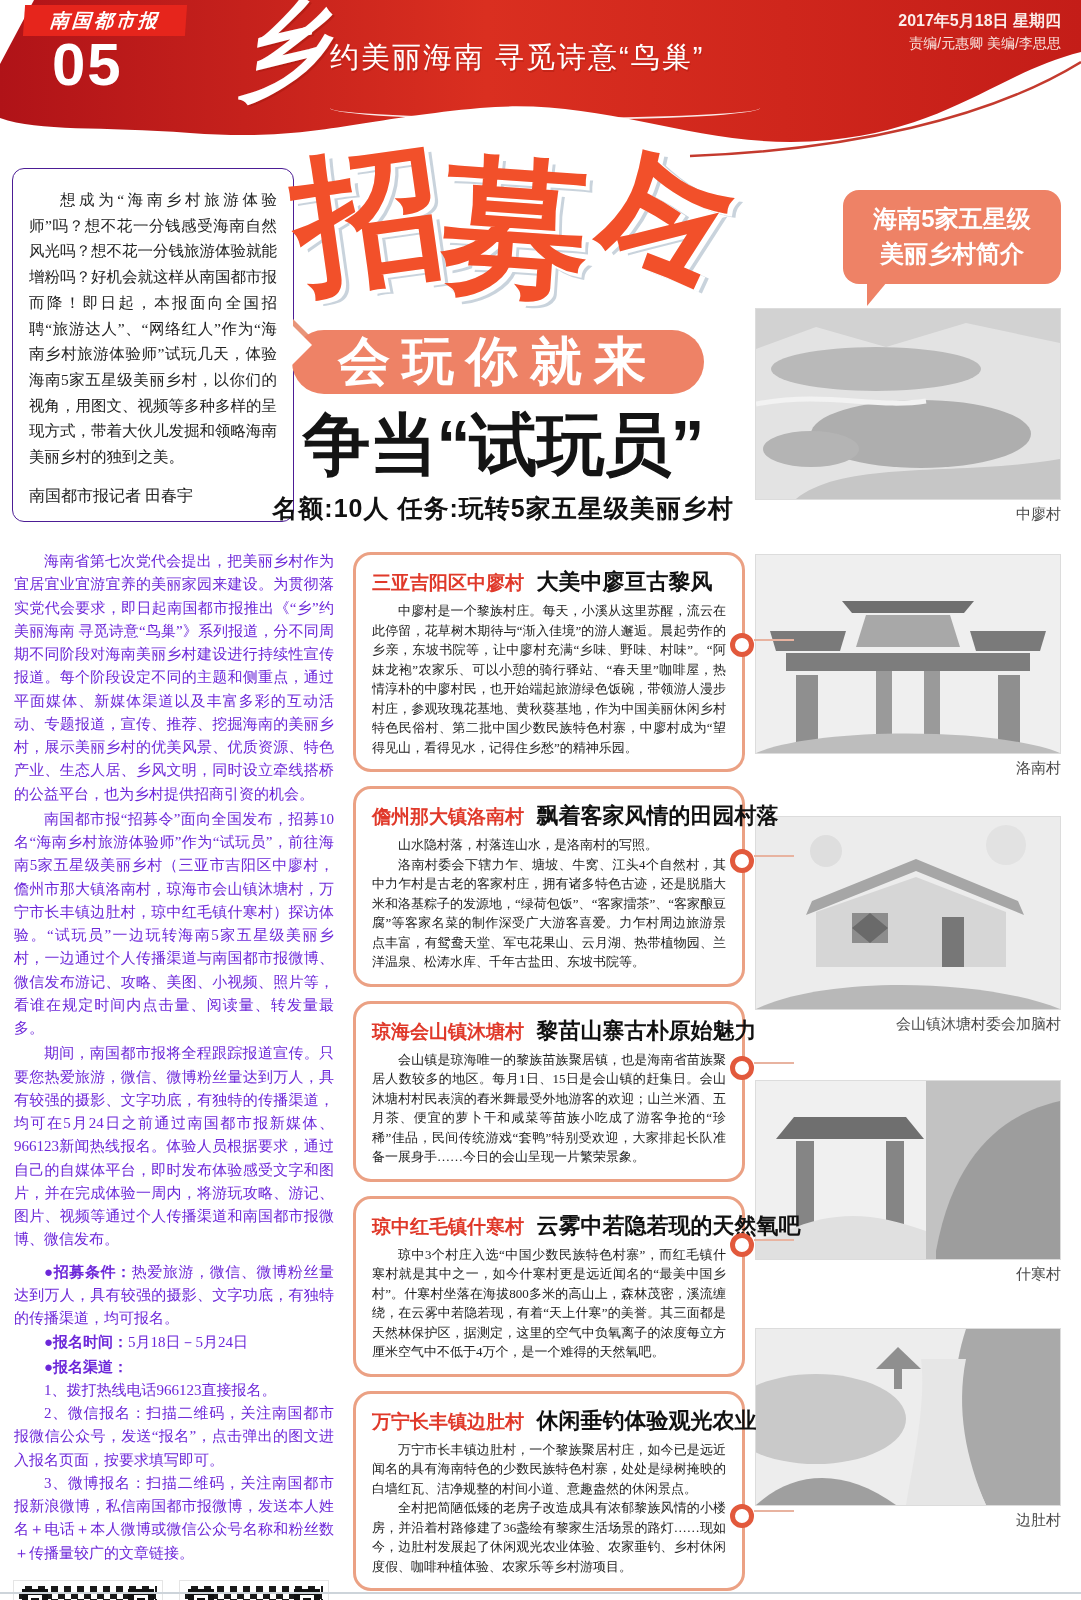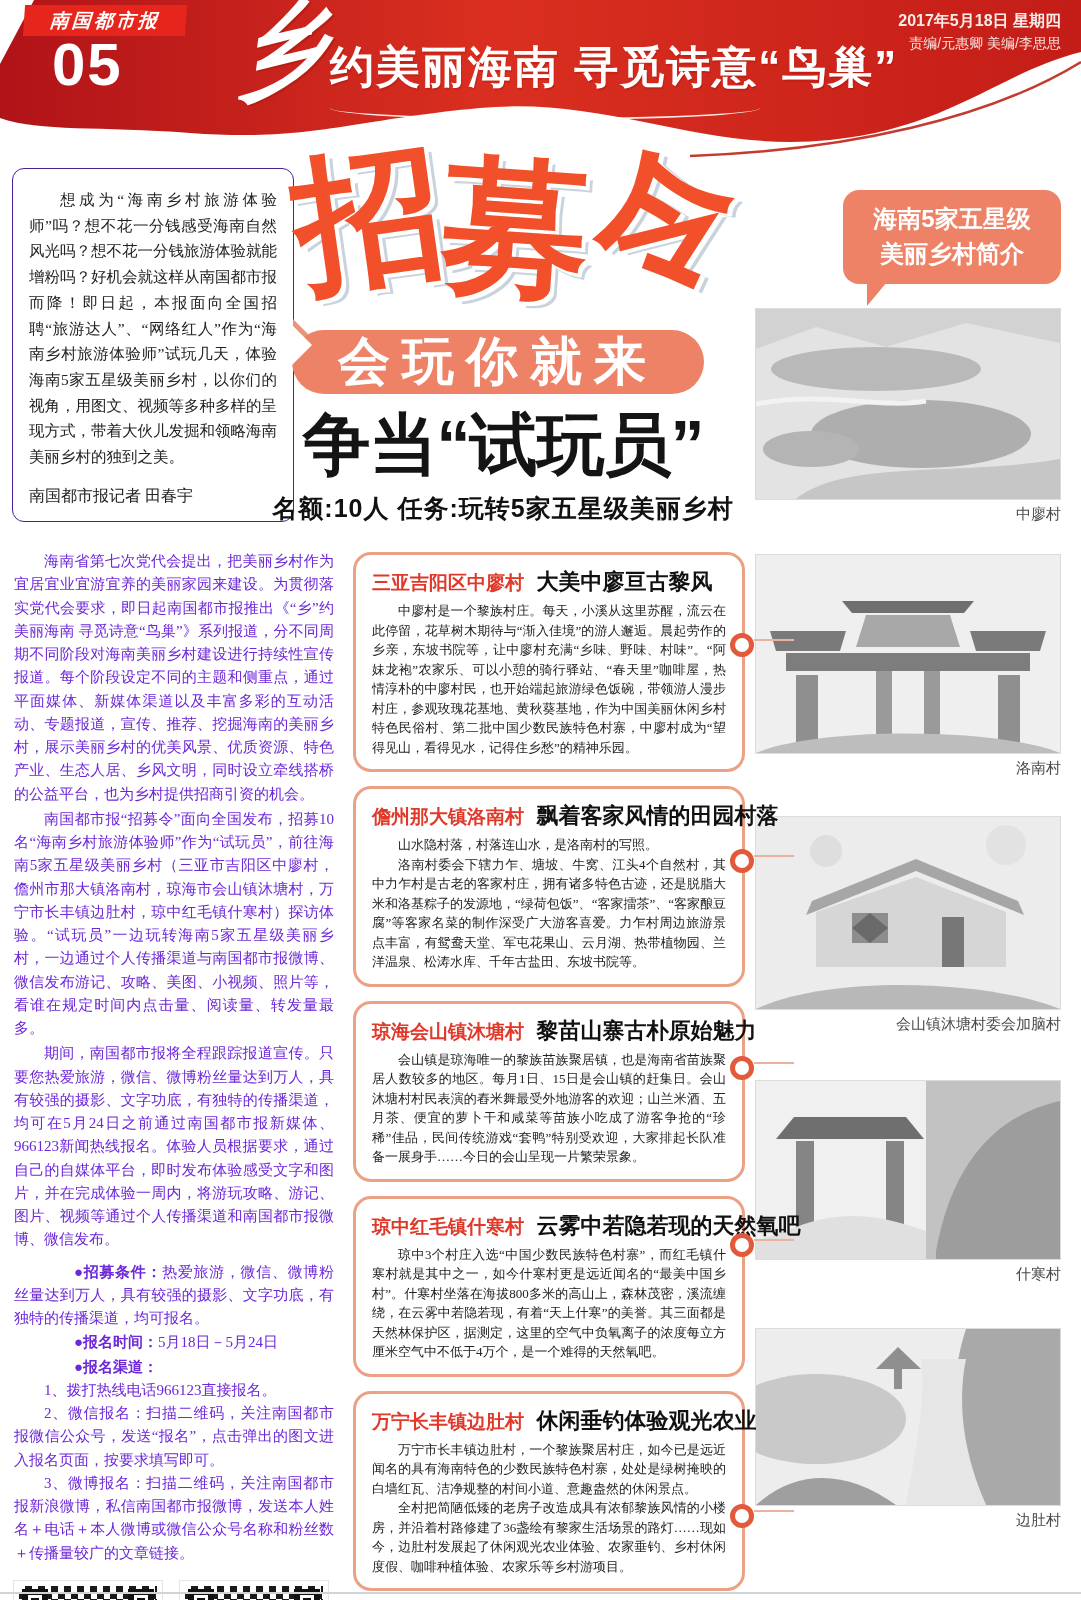--- a/index.html
+++ b/index.html
@@ -8,21 +8,21 @@
 
   
   #header-svg{position:absolute;top:0;left:0;}
   .masthead-strip{position:absolute;left:24px;top:5px;width:162px;height:31px;background:#e6251c;
       color:#fff;font-family:"DejaVu Serif",serif;font-style:italic;font-weight:bold;font-size:19px;
       letter-spacing:3px;display:flex;align-items:center;justify-content:center;transform:skewX(-4deg);}
   .page-num{position:absolute;left:52px;top:30px;color:#fff;font-size:60px;font-weight:bold;letter-spacing:2px;}
   .series{position:absolute;left:234px;top:6px;display:flex;align-items:flex-start;color:#fff;}
   .series-glyph{font-family:"DejaVu Serif",serif;font-size:94px;font-weight:bold;font-style:italic;
       transform:rotate(-12deg) skewX(-8deg);line-height:.9;margin-right:2px;text-shadow:2px 2px 0 rgba(150,20,10,.35);}
-  .series-title{font-size:44px;font-weight:bold;letter-spacing:2px;margin-top:32px;text-shadow:1px 2px 0 rgba(150,20,10,.3);}
+  .series-title{font-size:29px;font-weight:normal;letter-spacing:2px;margin-top:32px;text-shadow:1px 2px 0 rgba(150,20,10,.3);}
   .series-underline{position:absolute;left:330px;top:96px;width:430px;height:22px;
       border-bottom:2px solid rgba(255,255,255,.9);border-radius:50%;}
   .date-box{position:absolute;right:20px;top:9px;text-align:right;color:#f8e2dd;line-height:1.5;}
   .date-line1{font-size:16px;font-weight:bold;color:#fbece9;}
   .date-line2{font-size:14px;}
 
   
   .bubble-left{position:absolute;left:12px;top:168px;width:282px;border:1px solid #4c1d95;border-radius:12px;
       background:#fff;padding:18px 16px 14px 16px;box-sizing:border-box;}
   .bubble-left:after{content:"";position:absolute;right:-26px;top:150px;width:0;height:0;
@@ -57,21 +57,21 @@
   .fig{position:absolute;left:755px;width:306px;margin:0;}
   .photo{width:306px;background:#e8e8e8;overflow:hidden;border:1px solid #dcdcdc;box-sizing:border-box;}
   .cap{font-size:15px;color:#4a4a4a;text-align:right;margin-top:5px;font-family:"Liberation Serif",serif;}
 
   
   .left-col{position:absolute;left:14px;top:550px;width:320px;}
   .left-col p{font-family:"Liberation Serif",serif;font-size:15px;line-height:1.55;color:#6d28d9;
       text-align:justify;text-indent:2em;margin:0 0 2px 0;}
   .bullets{margin-top:8px;font-family:"Liberation Serif",serif;font-size:12.8px;line-height:1.55;color:#1c1c1c;}
   .bullets p{text-indent:2em;margin:0;}
-  .blabel{font-weight:bold;font-family:"Liberation Sans",sans-serif;margin-left:30px;}
+  .blabel{font-weight:bold;font-family:"Liberation Sans",sans-serif;}
   .qr-row{display:flex;gap:18px;margin-top:16px;align-items:flex-end;}
   .qr-wrap{text-align:center;}
   .qr{width:138px;height:138px;position:relative;background:
       repeating-conic-gradient(#1a1a1a 0% 25%, #ffffff 0% 50%);background-size:13px 13px;
       border:5px solid #fff;outline:1px solid #e5e5e5;}
   .qr .finder{position:absolute;width:26px;height:26px;border:6px solid #111;background:#fff;box-sizing:border-box;}
   .qr .f1{left:3px;top:3px;} .qr .f2{right:3px;top:3px;} .qr .f3{left:3px;bottom:3px;}
   .qr .finder:after{content:"";position:absolute;left:3px;top:3px;width:8px;height:8px;background:#111;}
   .qr .logo{position:absolute;left:50%;top:50%;width:38px;height:38px;margin:-19px 0 0 -19px;border-radius:50%;
       background:#3c3c3c;color:#fff;font-size:9px;display:flex;align-items:center;justify-content:center;

